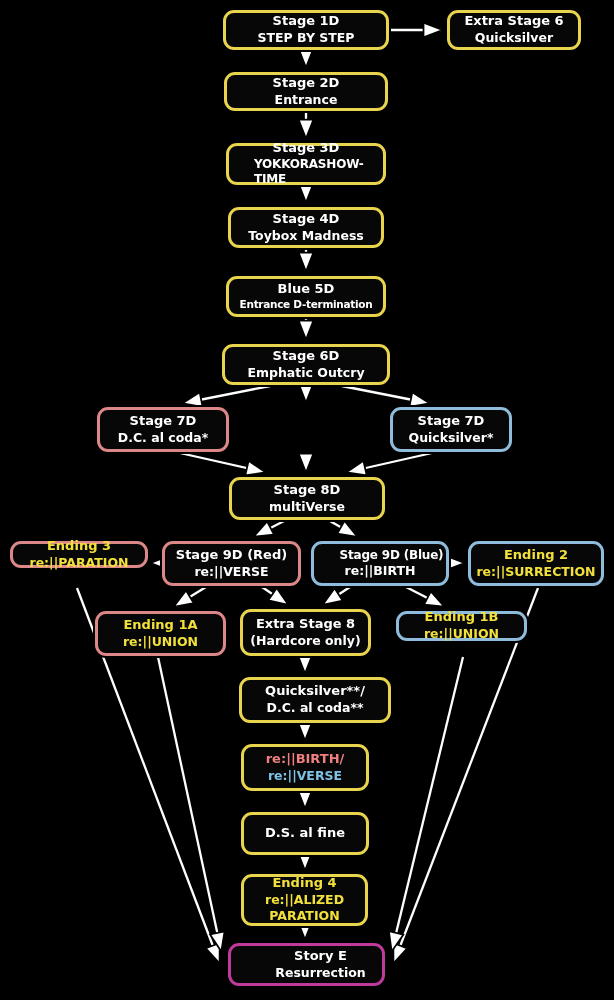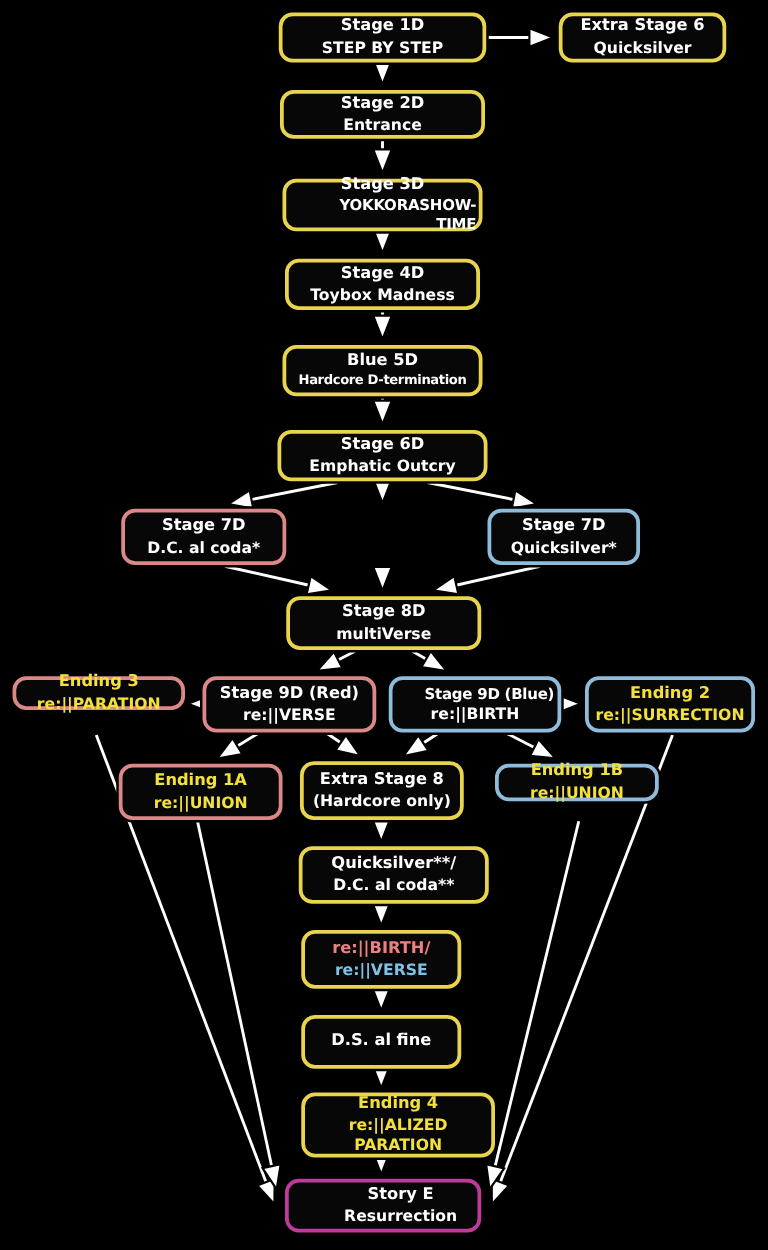--- a/index.html
+++ b/index.html
@@ -7,21 +7,21 @@
   body { font-family:"DejaVu Sans","Liberation Sans",sans-serif; }
   .canvas {
     position:relative; width:614px; height:1000px;
     background:#000; overflow:hidden;
   }
   svg.arrows { position:absolute; left:0; top:0; width:614px; height:1000px; }
   .node {
     position:absolute; background:#070707;
     border:3px solid #e9d44e; border-radius:11px;
     display:flex; flex-direction:column; align-items:center; justify-content:center;
-    text-align:right; color:#fff; font-weight:bold; line-height:1.3;
+    text-align:left; color:#fff; font-weight:bold; line-height:1.3;
     padding:1px 2px;
     box-shadow:0 0 0 2px #000;
   }
   .node .l1 { font-size:13px; }
   .node .l2 { font-size:12.5px; }
   .node .l3 { font-size:12.5px; }
   .node .sm  { font-size:12px; letter-spacing:-0.2px;margin-left:23px; }
   .node .xs  { font-size:10.5px; letter-spacing:-0.3px; }
   .b-yellow  { border-color:var(--yellow,#e9d44e); }
   .b-red     { border-color:var(--red,#dd8888); }
@@ -94,21 +94,21 @@
     <div class="l2 sm">YOKKORASHOW-TIME</div>
   </div>
 
   <div class="node b-yellow" style="left:228px;top:207px;width:156px;height:41px">
     <div class="l1">Stage 4D</div>
     <div class="l2">Toybox Madness</div>
   </div>
 
   <div class="node b-yellow" style="left:226px;top:276px;width:160px;height:41px">
     <div class="l1">Blue 5D</div>
-    <div class="l2 xs">Hardcore D-termination</div>
+    <div class="l2 xs">Entrance D-termination</div>
   </div>
 
   <div class="node b-yellow" style="left:222px;top:344px;width:168px;height:41px">
     <div class="l1">Stage 6D</div>
     <div class="l2">Emphatic Outcry</div>
   </div>
 
   <div class="node b-red" style="left:97px;top:407px;width:132px;height:45px">
     <div class="l1">Stage 7D</div>
     <div class="l2">D.C. al coda*</div>
@@ -160,21 +160,21 @@
 
   <div class="node b-yellow" style="left:241px;top:744px;width:128px;height:47px">
     <div class="l1 txt-red">re:||BIRTH/</div>
     <div class="l2 txt-blue">re:||VERSE</div>
   </div>
 
   <div class="node b-yellow" style="left:241px;top:812px;width:128px;height:43px">
     <div class="l1">D.S. al fine</div>
   </div>
 
-  <div class="node b-yellow txt-yellow" style="left:241px;top:874px;width:155px;height:52px">
+  <div class="node b-yellow txt-yellow" style="left:241px;top:874px;width:127px;height:52px">
     <div class="l1">Ending 4</div>
     <div class="l2">re:||ALIZED</div>
     <div class="l3">PARATION</div>
   </div>
 
   <div class="node b-magenta" style="left:228px;top:943px;width:157px;height:43px">
     <div class="l1">Story E</div>
     <div class="l2">Resurrection</div>
   </div>
 

